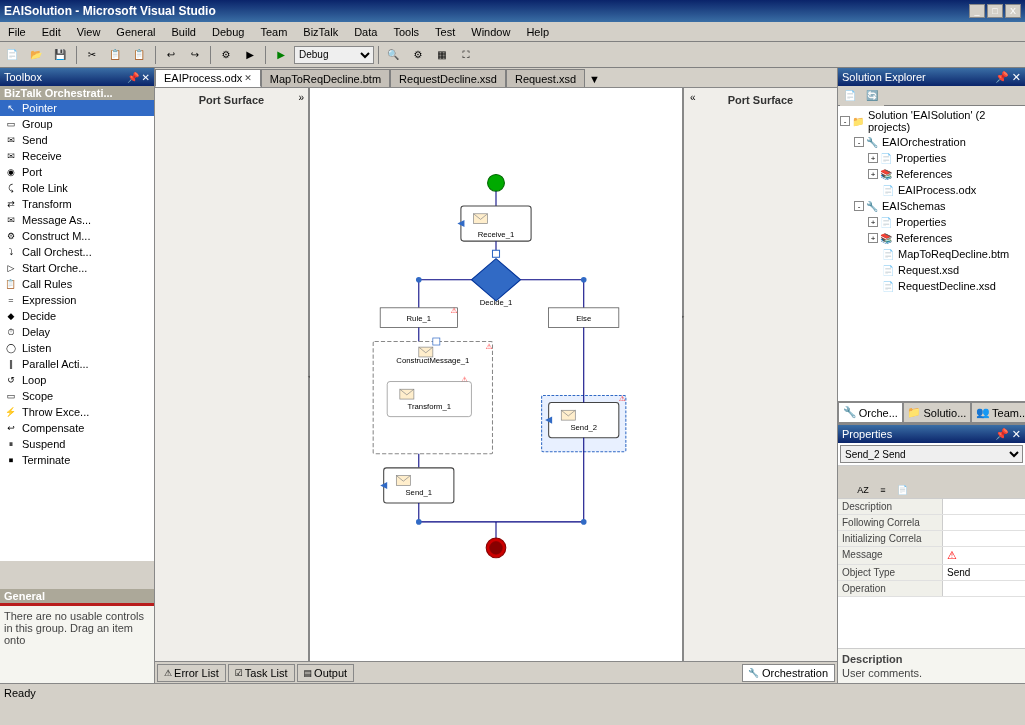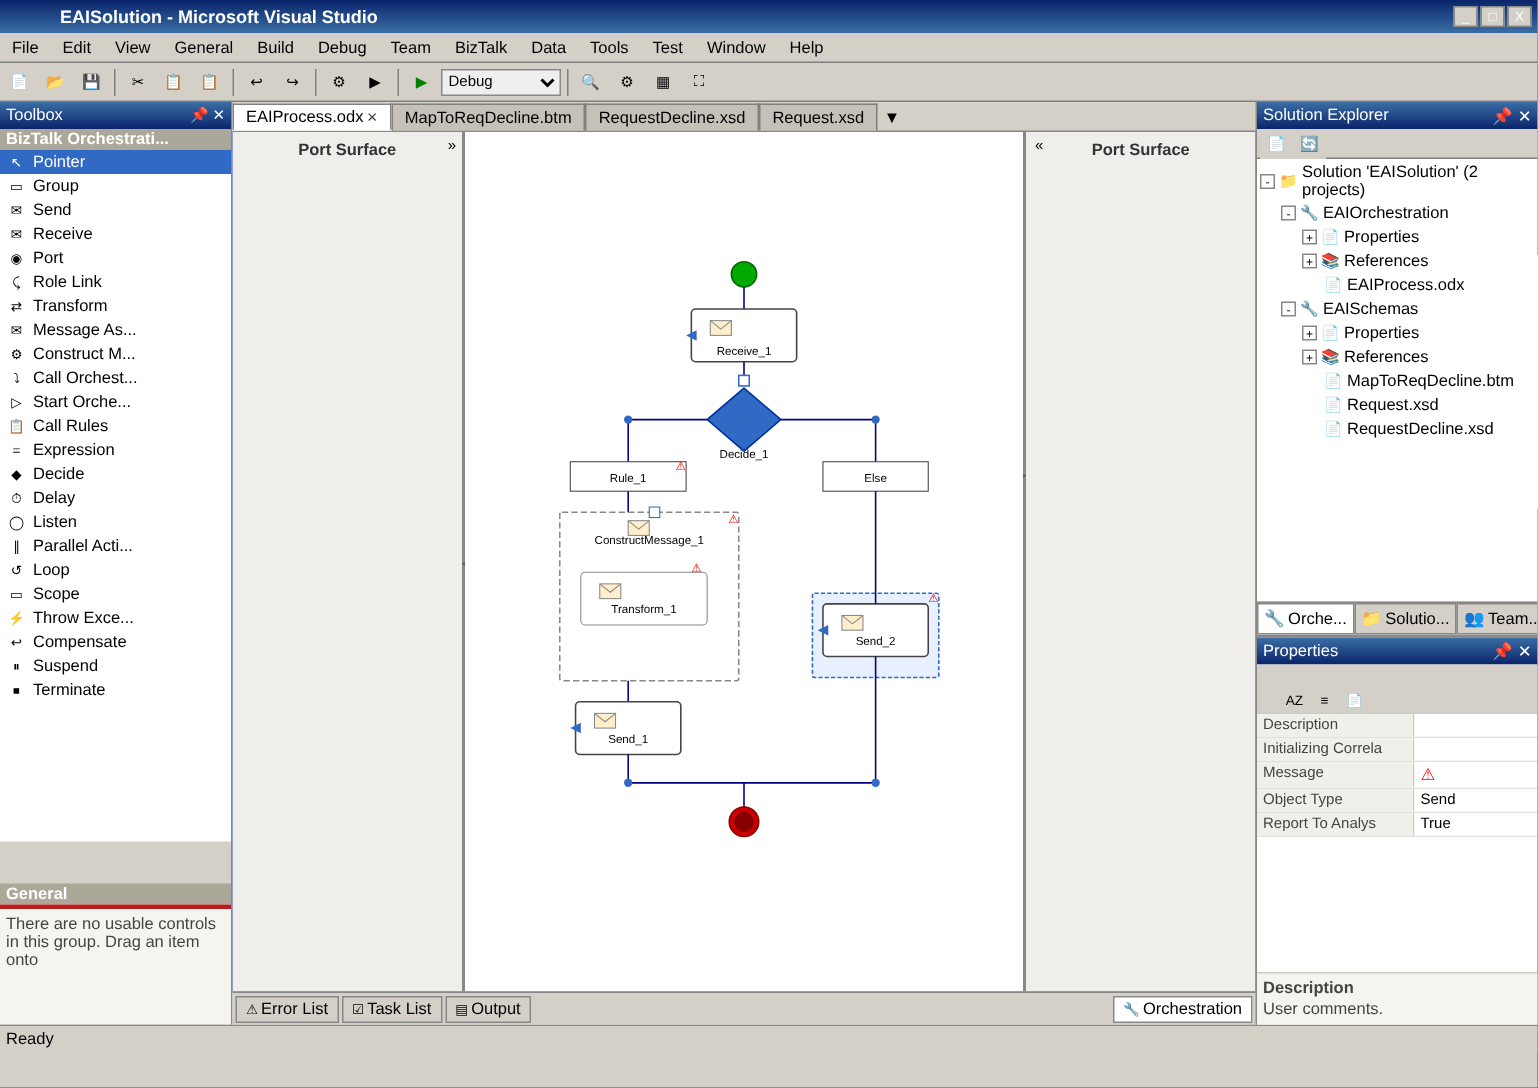--- a/index.html
+++ b/index.html
@@ -1,20 +1,20 @@
 <!DOCTYPE html>
 <html><head>
   <meta charset="utf-8">
   <style>
     * { box-sizing: border-box; margin: 0; padding: 0; font-family: 'Segoe UI', Tahoma, Geneva, Verdana, sans-serif; font-size: 11px; }
     body { background: #d4d0c8; overflow: hidden; width: 1025px; height: 725px; }
 
     
     .title-bar { background: linear-gradient(to bottom, #0a246a, #3a6ea5); color: white; height: 22px; display: flex; align-items: center; justify-content: space-between; padding: 0 4px; }
-    .title-bar-text { font-weight: bold; font-size: 12px; margin-left: 36px; }
+    .title-bar-text { font-weight: bold; font-size: 12px; }
     .title-bar-controls { display: flex; gap: 2px; }
     .title-btn { width: 16px; height: 14px; background: #d4d0c8; border: 1px solid #888; font-size: 9px; display: flex; align-items: center; justify-content: center; cursor: pointer; }
 
     
     .menu-bar { background: #d4d0c8; height: 20px; display: flex; align-items: center; border-bottom: 1px solid #808080; }
     .menu-item { padding: 2px 8px; cursor: pointer; }
 
     
     .toolbar { background: #d4d0c8; height: 26px; display: flex; align-items: center; padding: 2px; border-bottom: 1px solid #808080; gap: 2px; }
     .toolbar-btn { width: 22px; height: 20px; background: #d4d0c8; border: 1px solid transparent; display: flex; align-items: center; justify-content: center; cursor: pointer; font-size: 10px; }
@@ -520,47 +520,56 @@
     </div>
 
     <div class="properties-panel">
       <div class="prop-title-bar">
         <span>Properties</span>
         <div>
           <span style="color:white;cursor:pointer;">📌</span>
           <span style="color:white;cursor:pointer;">✕</span>
         </div>
       </div>
+      <div class="prop-selector">
+        <select style="flex:1;height:18px;font-size:10px;border:1px solid #888;">
+          <option>Send_2 Send</option>
+        </select>
+      </div>
       <div class="prop-toolbar">
         <div class="prop-btn">AZ</div>
         <div class="prop-btn">≡</div>
         <div class="prop-btn">📄</div>
       </div>
       <div class="prop-grid">
         <div class="prop-row">
           <div class="prop-name">Description</div>
+          <div class="prop-value"></div>
+        </div>
+        <div class="prop-row">
+          <div class="prop-name">Following Correla</div>
           <div class="prop-value"></div>
         </div>
         <div class="prop-row">
           <div class="prop-name">Initializing Correla</div>
           <div class="prop-value"></div>
         </div>
         <div class="prop-row">
           <div class="prop-name">Message</div>
           <div class="prop-value" style="display:flex;align-items:center;gap:4px;">
             <span style="color:red;font-size:11px;">⚠</span>
           </div>
         </div>
         <div class="prop-row">
           <div class="prop-name">Object Type</div>
           <div class="prop-value">Send</div>
         </div>
         <div class="prop-row">
-          <div class="prop-name">Report To Analys</div>
-          <div class="prop-value">True</div>
+          <div class="prop-name">Operation</div>
+          <div class="prop-value"></div>
         </div>
       </div>
       <div class="prop-description">
         <div class="prop-desc-label">Description</div>
         <div>User comments.</div>
       </div>
     </div>
   </div>
 </div>
 

